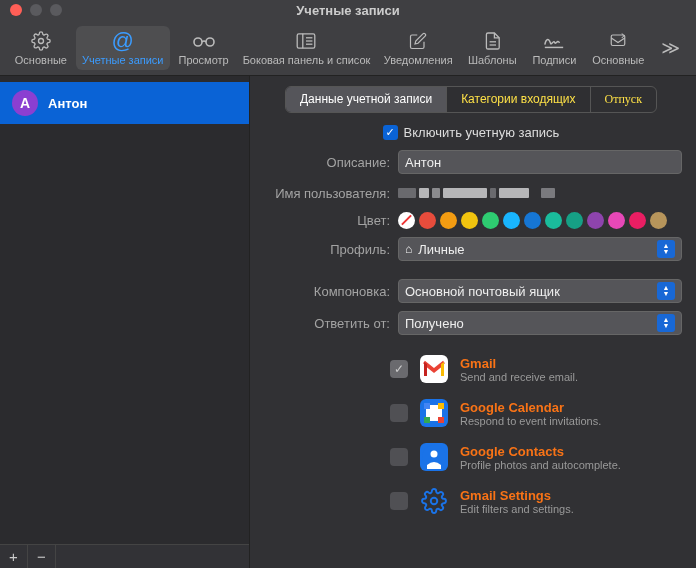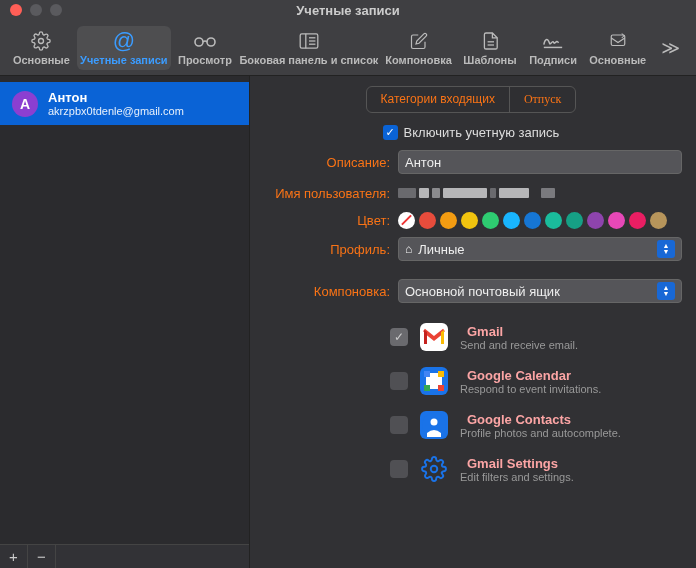--- a/index.html
+++ b/index.html
@@ -9,59 +9,59 @@
 .traffic { display: flex; gap: 8px; }
 .traffic span { width: 12px; height: 12px; border-radius: 50%; display: inline-block; }
 .tl-close { background: #ff5f57; }
 .tl-min { background: #5a5a5e; }
 .tl-max { background: #5a5a5e; }
 .title { position: absolute; left: 0; right: 0; text-align: center; font-size: 13px; color: #ccc; font-weight: 600; }
 .toolbar { height: 56px; background: #3f3f42; display: flex; align-items: center; padding: 0 8px; gap: 2px; border-bottom: 1px solid #222; }
 .tb-item { display: flex; flex-direction: column; align-items: center; padding: 4px 8px; min-width: 56px; color: #bbb; border-radius: 6px; cursor: default; }
 .tb-item.active { background: rgba(255,255,255,0.08); color: #3b9cff; }
 .tb-icon { height: 22px; display: flex; align-items: center; justify-content: center; font-size: 18px; }
-.tb-label { font-size: 11px; margin-top: 2px; white-space: nowrap; font-weight: bold; }
+.tb-label { font-size: 11px; margin-top: 2px; white-space: nowrap; }
 .tb-more { margin-left: auto; color: #bbb; padding: 8px; font-size: 18px; }
 .content { flex: 1; display: flex; background: #313134; }
 .sidebar { width: 250px; background: #2b2b2e; display: flex; flex-direction: column; border-right: 1px solid #222; }
 .accounts-list { flex: 1; overflow: auto; padding-top: 6px;}
 .account-row { display: flex; align-items: center; gap: 10px; padding: 8px 12px; }
 .account-row.selected { background: #0a63d6; color: #fff; }
 .avatar { width: 26px; height: 26px; border-radius: 50%; background: #8b3fd1; color: #fff; display: flex; align-items: center; justify-content: center; font-size: 14px; font-weight: 600; }
 .acct-info { display: flex; flex-direction: column; }
 .acct-name { font-size: 13px; font-weight: 600; }
 .acct-email { font-size: 11px; opacity: 0.9; }
 .sidebar-footer { height: 24px; border-top: 1px solid #444; display: flex; align-items: center; background: #323236;}
 .sf-btn { width: 28px; height: 24px; display: flex; align-items: center; justify-content: center; color: #ccc; font-size: 15px; border-right: 1px solid #444; }
 .main { flex: 1; display: flex; flex-direction: column; padding: 10px 14px 10px 10px; overflow: auto; }
 .tabs { display: flex; background: #2f2f32; border: 1px solid #555; border-radius: 6px; overflow: hidden; margin: 0 auto 12px auto; }
-.tab { padding: 5px 14px; font-size: 12px; color: #f97316; border-right: 1px solid #555; }
+.tab { padding: 5px 14px; font-size: 12px; color: #fde047; border-right: 1px solid #555; }
 .tab:last-child { border-right: none; font-family: Liberation Serif, serif; }
 .tab.active { background: #55555a; color: #fff; }
 .form-row { display: flex; align-items: center; margin-bottom: 8px; gap: 8px; }
-.form-label { width: 130px; text-align: right; font-size: 13px; color: #f97316; }
+.form-label { width: 130px; text-align: right; font-size: 13px; color: #a3a3a3; }
 .form-control { flex: 1; }
 input.tf, .select { width: 100%; background: #555559; border: 1px solid #666; border-radius: 4px; color: #eee; font-size: 13px; padding: 3px 6px; height: 24px; }
 .select { display: flex; align-items: center; justify-content: space-between; position: relative; }
 .select .chev { width: 18px; height: 18px; background: #1868d6; border-radius: 3px; display: flex; flex-direction: column; align-items: center; justify-content: center; font-size: 7px; color: #fff; line-height: 6px; }
 .checkbox { width: 15px; height: 15px; border-radius: 3px; display: inline-flex; align-items: center; justify-content: center; font-size: 11px; color: #fff; background: #0a63d6; }
 .enable-row { display: flex; align-items: center; gap: 6px; justify-content: center; margin-bottom: 10px; font-size: 13px; }
 .colors { display: flex; gap: 4px; flex-wrap: wrap; }
 .color-swatch { width: 17px; height: 17px; border-radius: 50%; position: relative; }
 .color-swatch.none { background: #fff; }
 .color-swatch.none::after { content: ""; position: absolute; left: 2px; right: 2px; top: 7px; height: 2px; background: #e33; transform: rotate(-45deg); }
 .blurred { display: flex; gap: 3px; align-items: center; height: 22px; }
 .blur-seg { height: 10px; border-radius: 1px; }
 .services { margin-top: 4px; }
 .svc-row { display: flex; align-items: center; gap: 12px; padding: 8px 0 8px 130px; }
 .svc-check { width: 18px; height: 18px; border-radius: 4px; background: #505054; display: flex; align-items: center; justify-content: center; color: #ccc; font-size: 12px; }
 .svc-check.on { background: #6a6a6e; }
 .svc-icon { width: 28px; height: 28px; border-radius: 6px; display: flex; align-items: center; justify-content: center; }
 .svc-text { display: flex; flex-direction: column; }
-.svc-title { font-size: 13px; font-weight: 600; color: #fca5a5; margin-left: 7px; }
+.svc-title { font-size: 13px; font-weight: 600; color: #f97316; }
 .svc-desc { font-size: 11px; color: #999; }
 </style>
 </head>
 <body>
 
 <div class="window">
   <div class="titlebar">
     <div class="traffic">
       <span class="tl-close"></span>
       <span class="tl-min"></span>
@@ -106,21 +106,21 @@
       </div>
       <div class="tb-label">Боковая панель и список</div>
     </div>
     <div class="tb-item">
       <div class="tb-icon">
         <svg width="18" height="18" viewBox="0 0 24 24" fill="none" stroke="#bbb" stroke-width="1.6">
             <path d="M11 4H4a2 2 0 00-2 2v14a2 2 0 002 2h14a2 2 0 002-2v-7"></path>
             <path d="M18.5 2.5a2.1 2.1 0 013 3L12 15l-4 1 1-4 9.5-9.5z"></path>
           </svg>
       </div>
-      <div class="tb-label">Компоновка</div>
+      <div class="tb-label">Уведомления</div>
     </div>
     <div class="tb-item">
       <div class="tb-icon">
         <svg width="16" height="20" viewBox="0 0 20 24" fill="none" stroke="#bbb" stroke-width="1.6">
             <path d="M13 2H5a2 2 0 00-2 2v16a2 2 0 002 2h12a2 2 0 002-2V8l-6-6z"></path>
             <path d="M13 2v6h6"></path>
             <line x1="7" y1="13" x2="15" y2="13"></line>
             <line x1="7" y1="17" x2="15" y2="17"></line>
           </svg>
       </div>
@@ -148,32 +148,32 @@
     <div class="tb-more">≫</div>
   </div>
 
   <div class="content">
     <div class="sidebar">
       <div class="accounts-list">
         <div class="account-row selected">
           <div class="avatar">A</div>
           <div class="acct-info">
             <div class="acct-name">Антон</div>
-            <div class="acct-email">akrzpbx0tdenle@gmail.com</div>
           </div>
         </div>
       </div>
       <div class="sidebar-footer">
         <div class="sf-btn">+</div>
         <div class="sf-btn">−</div>
       </div>
     </div>
 
     <div class="main">
       <div class="tabs">
+        <div class="tab active">Данные учетной записи</div>
         <div class="tab">Категории входящих</div>
         <div class="tab">Отпуск</div>
       </div>
 
       <div class="enable-row">
         <span class="checkbox">✓</span>
         <span>Включить учетную запись</span>
       </div>
 
       <div class="form-row">
@@ -238,20 +238,29 @@
       <div class="form-row">
         <div class="form-label">Компоновка:</div>
         <div class="form-control">
           <div class="select">
             <span>Основной почтовый ящик</span>
             <span class="chev">▲<br>▼</span>
           </div>
         </div>
       </div>
 
+      <div class="form-row">
+        <div class="form-label">Ответить от:</div>
+        <div class="form-control">
+          <div class="select">
+            <span>Получено</span>
+            <span class="chev">▲<br>▼</span>
+          </div>
+        </div>
+      </div>
 
       <div class="services" id="services-list">
           <div class="svc-row">
             <div class="svc-check on">✓</div>
             <div class="svc-icon" style="background:#fff">
               <svg width="24" height="18" viewBox="0 0 24 18">
                 <path d="M2 2 L12 10 L22 2" fill="none" stroke="#ea4335" stroke-width="3"></path>
                 <path d="M2 2 V16 H5 V6" fill="#4285f4"></path>
                 <path d="M22 2 V16 H19 V6" fill="#34a853"></path>
                 <path d="M2 2 L12 10 L22 2 L22 5 L12 13 L2 5 Z" fill="#ea4335"></path>

